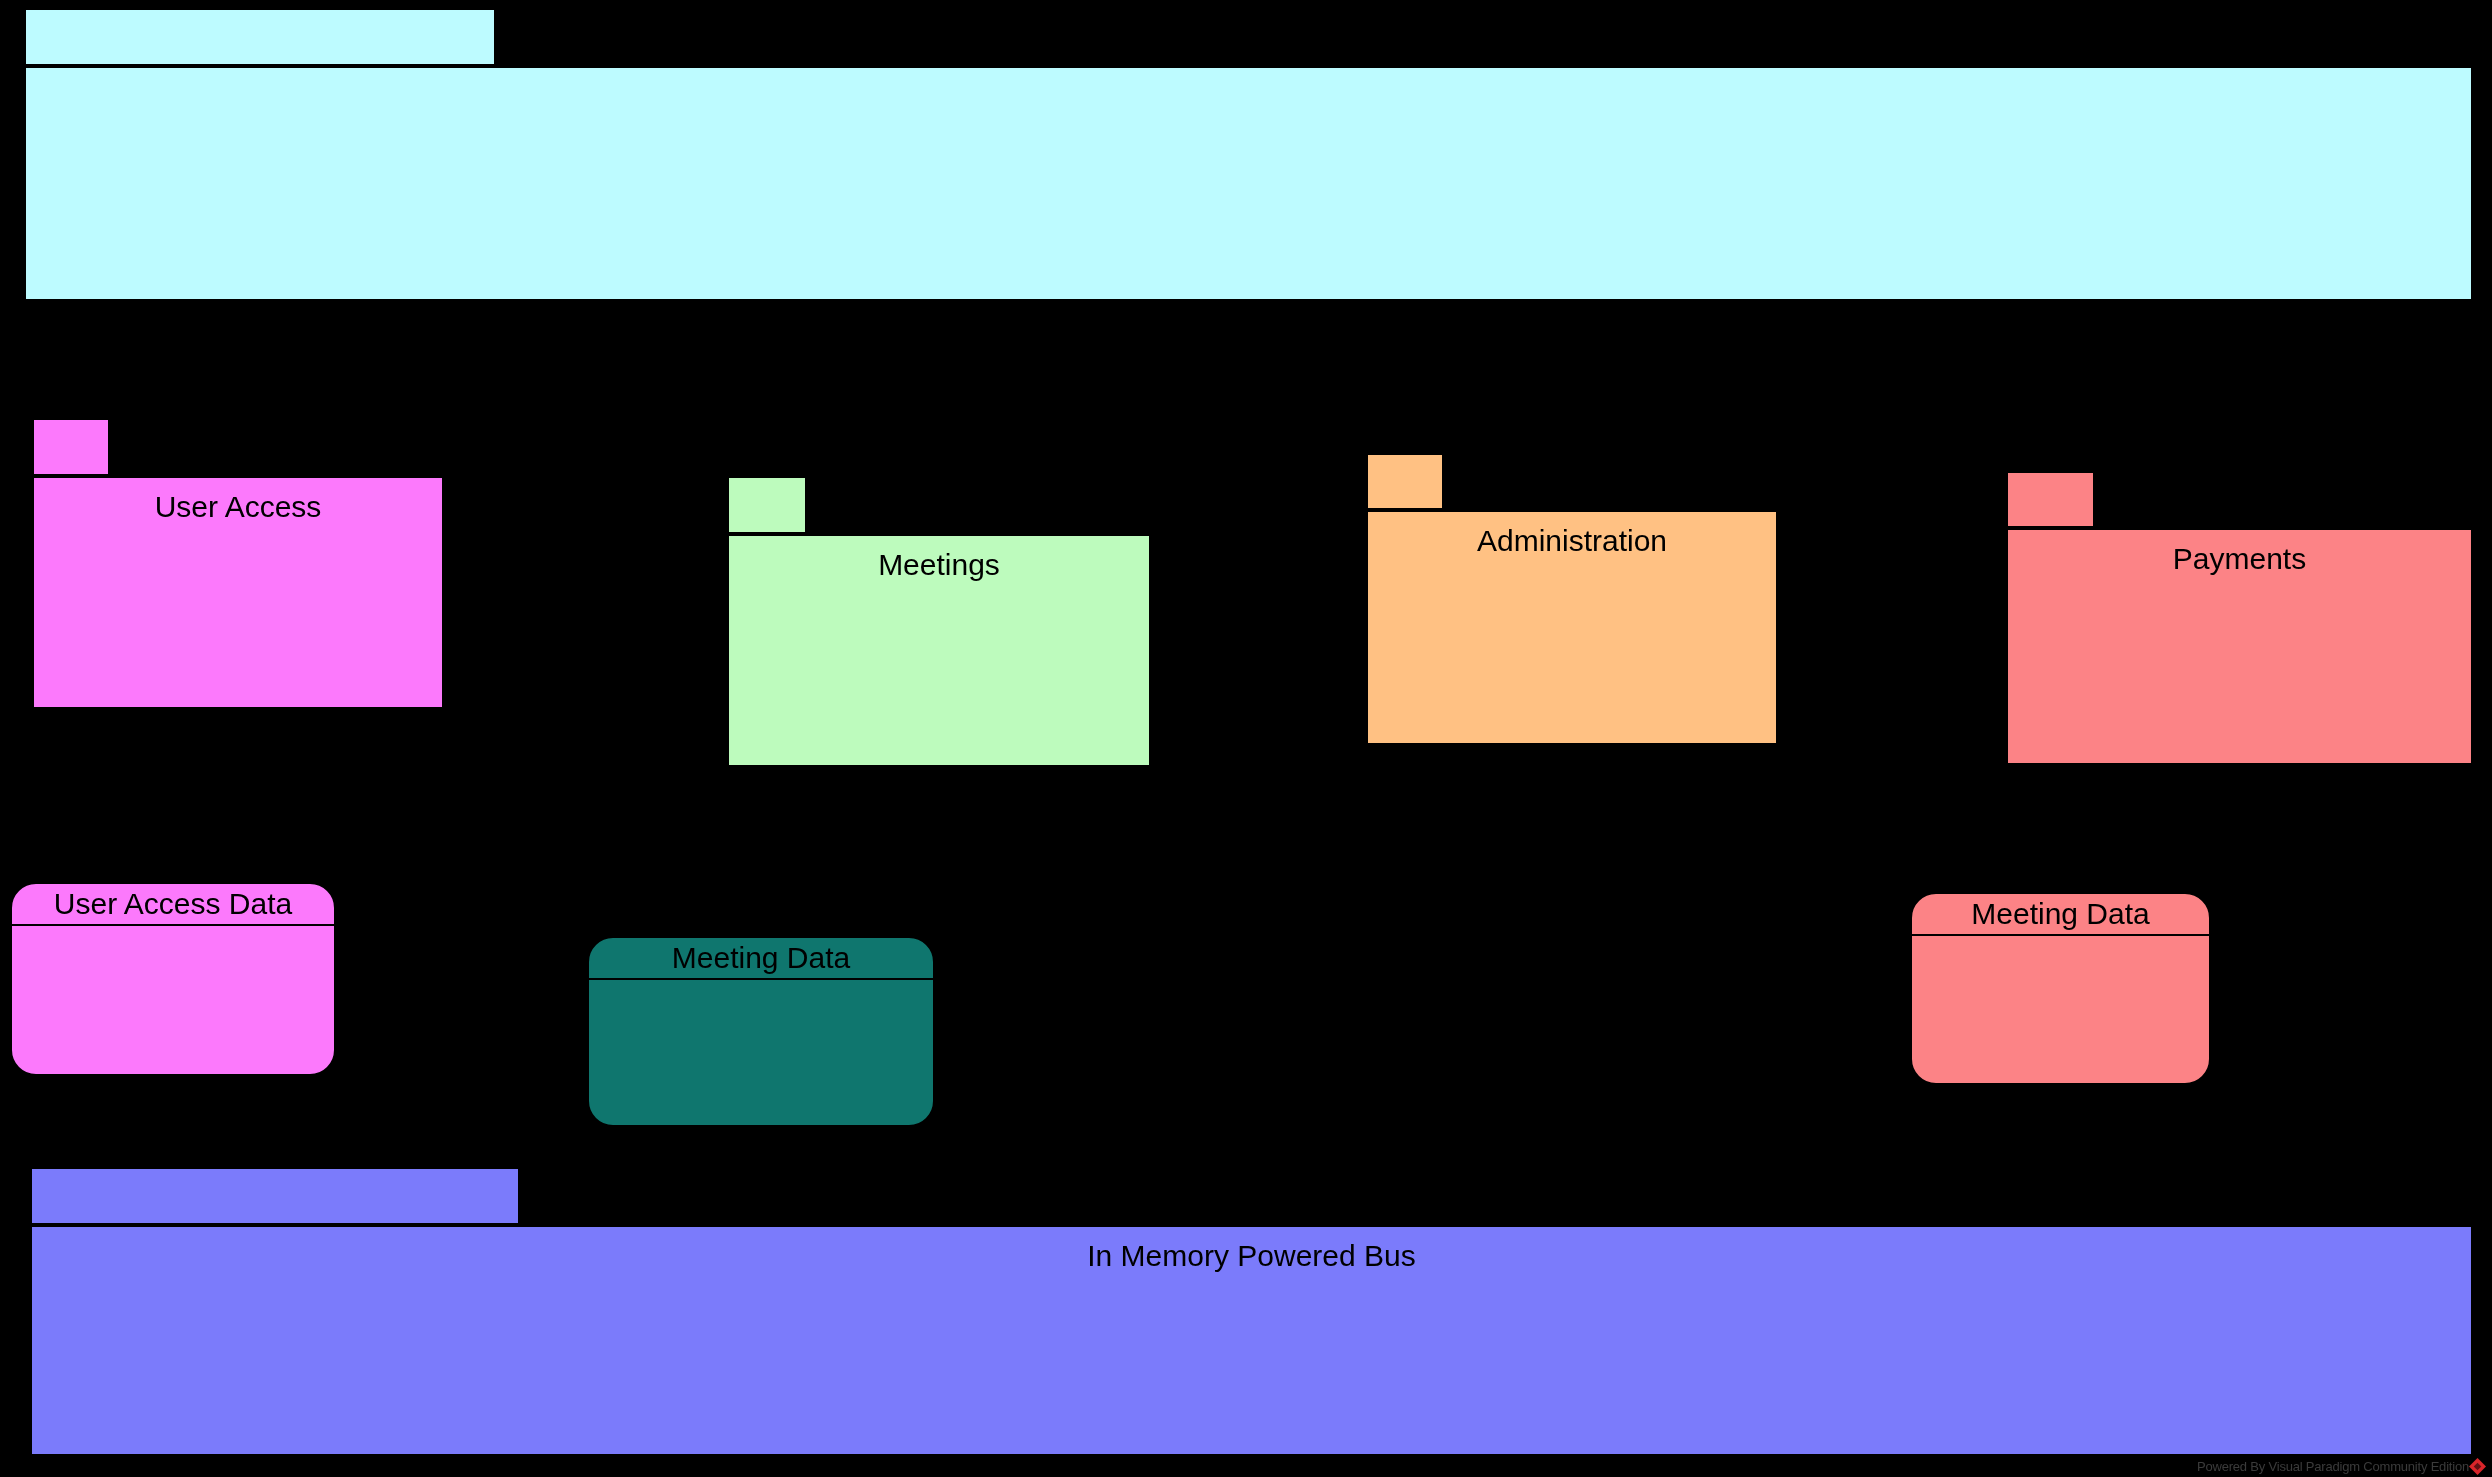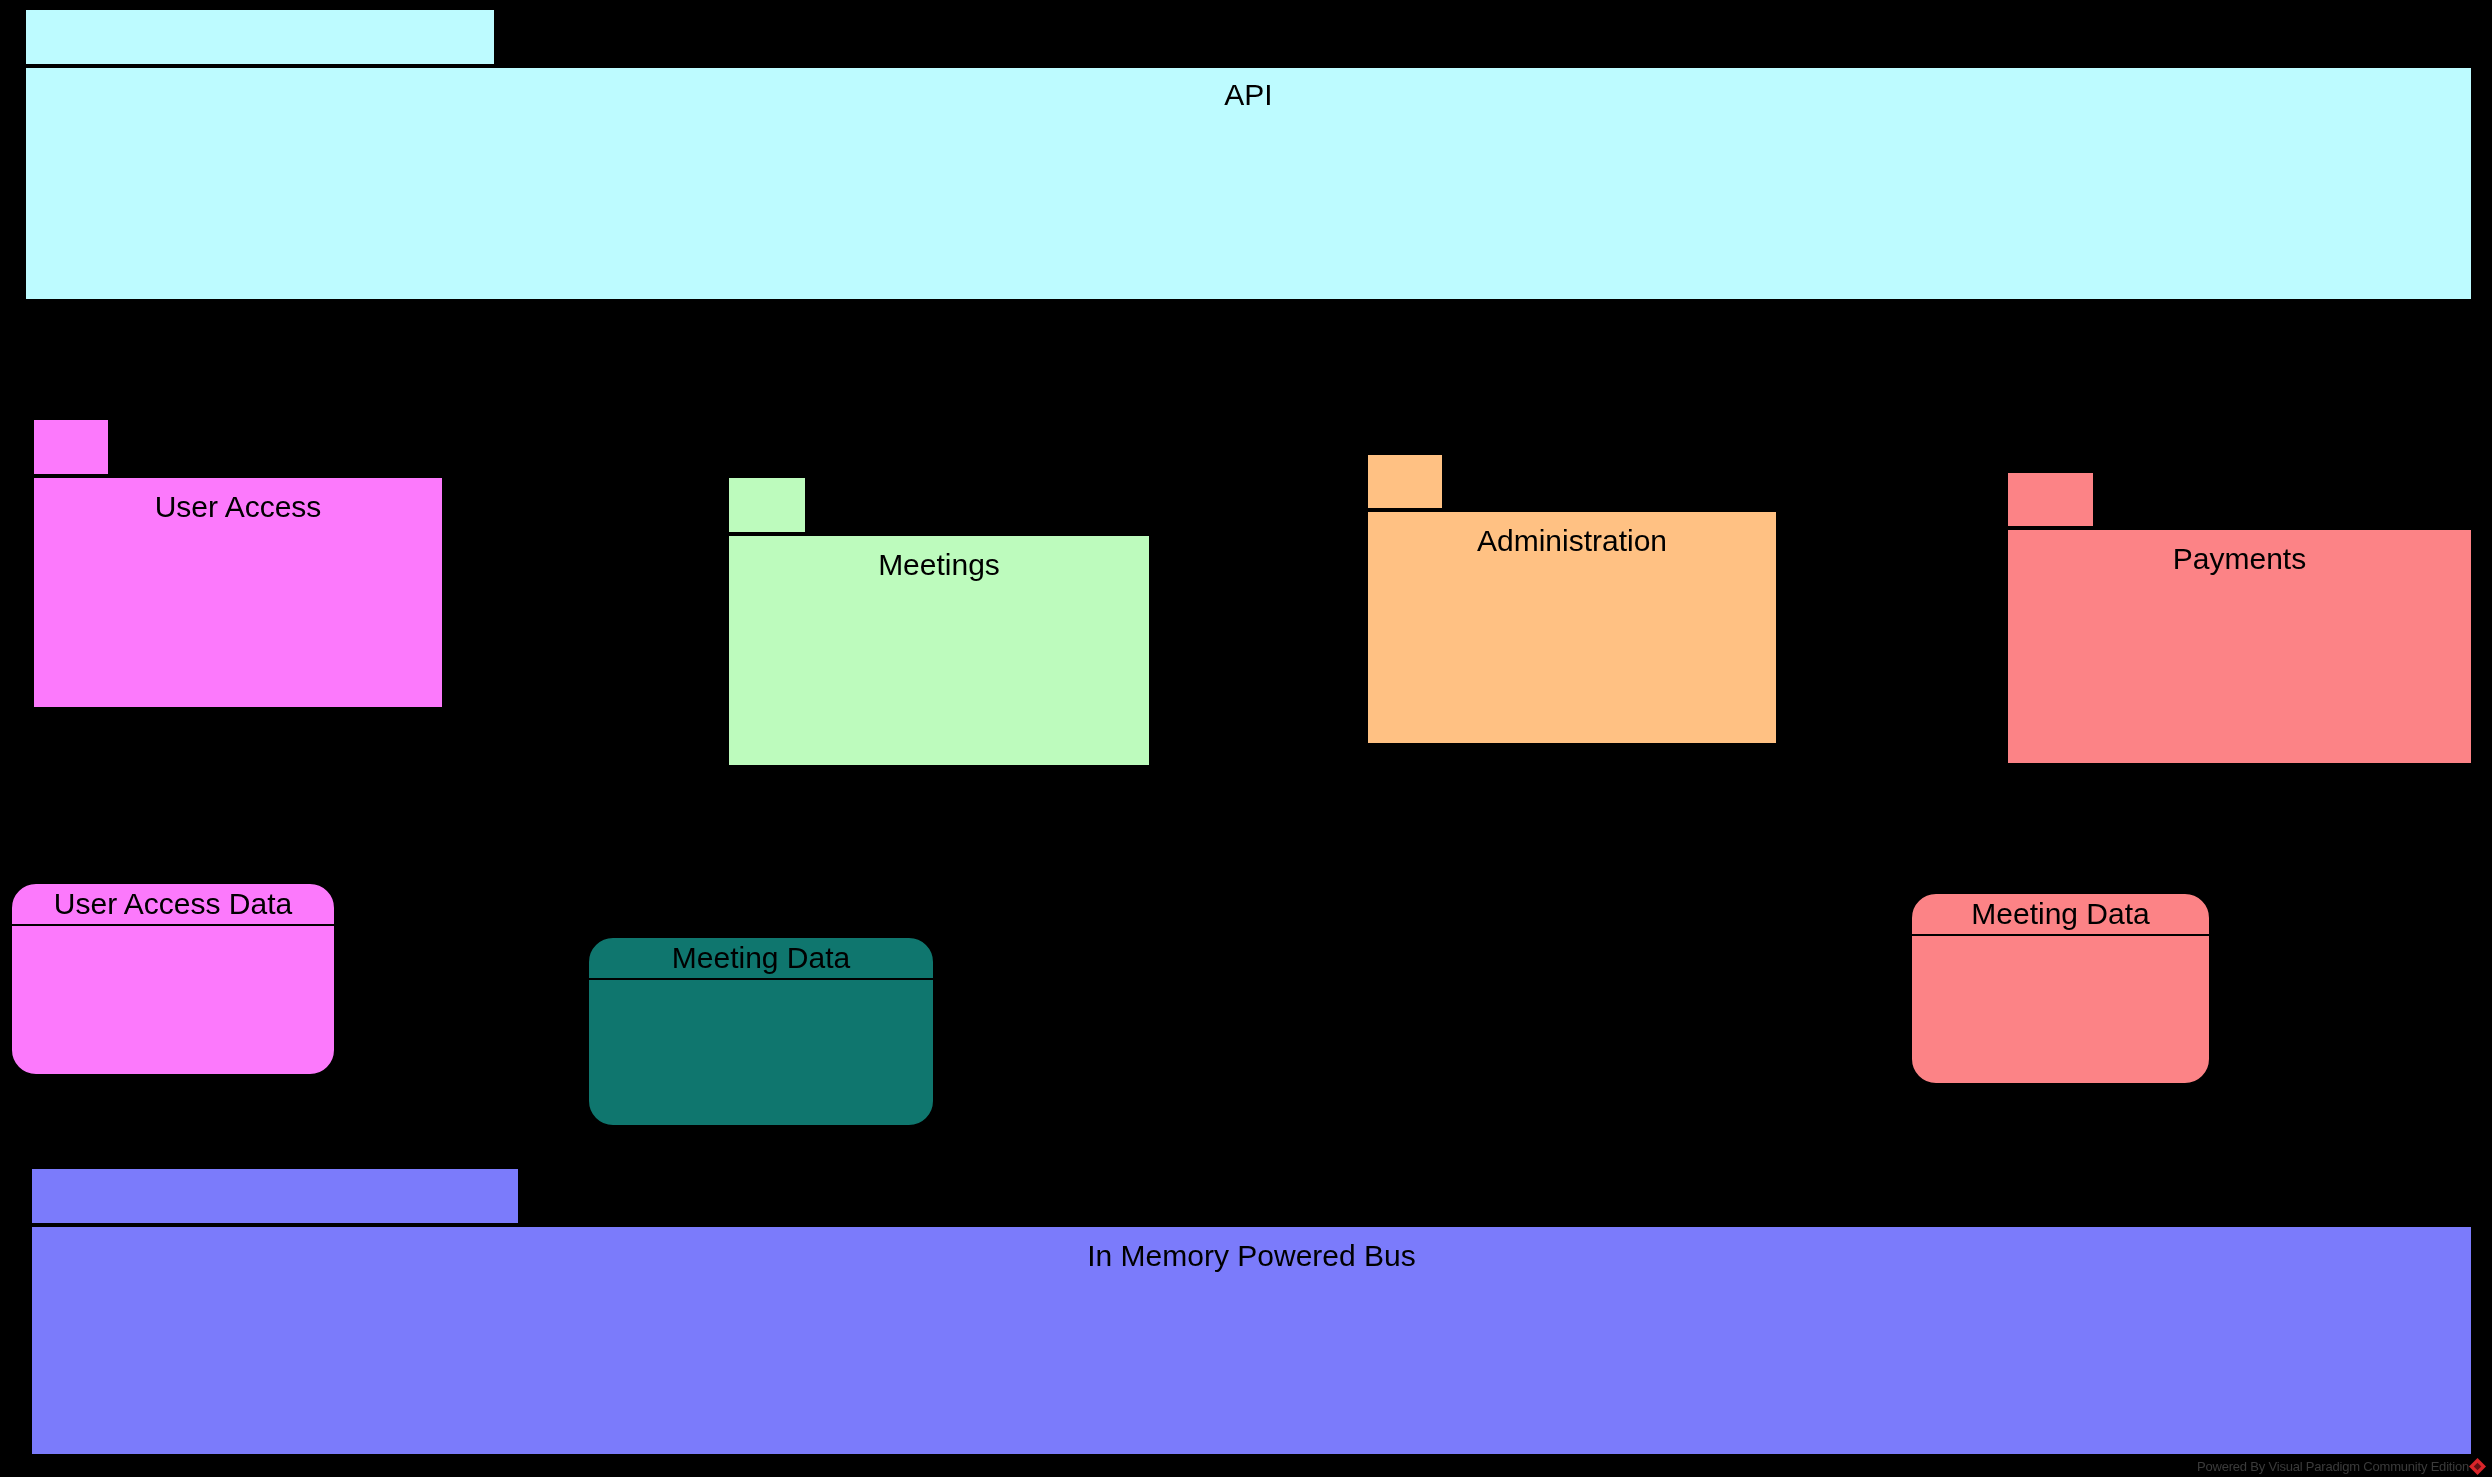--- a/index.html
+++ b/index.html
@@ -100,21 +100,20 @@
   }
 </style>
 </head>
 <body>
 
 <div id="canvas">
 
   <div class="pkg" style="left:24px; top:8px; width:2449px; height:293px;">
     <div class="pkg-tab" style="width:472px; height:58px; background:#BDFBFF;"></div>
     <div class="pkg-body" style="top:58px; width:2449px; height:235px; background:#BDFBFF;"></div>
-    <div class="pkg-label" style="top:70px;">API</div>
   </div>
 
   <div class="pkg" style="left:32px; top:418px; width:412px; height:291px;">
     <div class="pkg-tab" style="width:78px; height:58px; background:#FC79FC;"></div>
     <div class="pkg-body" style="top:58px; width:412px; height:233px; background:#FC79FC;"></div>
     <div class="pkg-label" style="top:72px;">User Access</div>
   </div>
 
   <div class="pkg" style="left:727px; top:476px; width:424px; height:291px;">
     <div class="pkg-tab" style="width:80px; height:58px; background:#BDFBBD;"></div>

